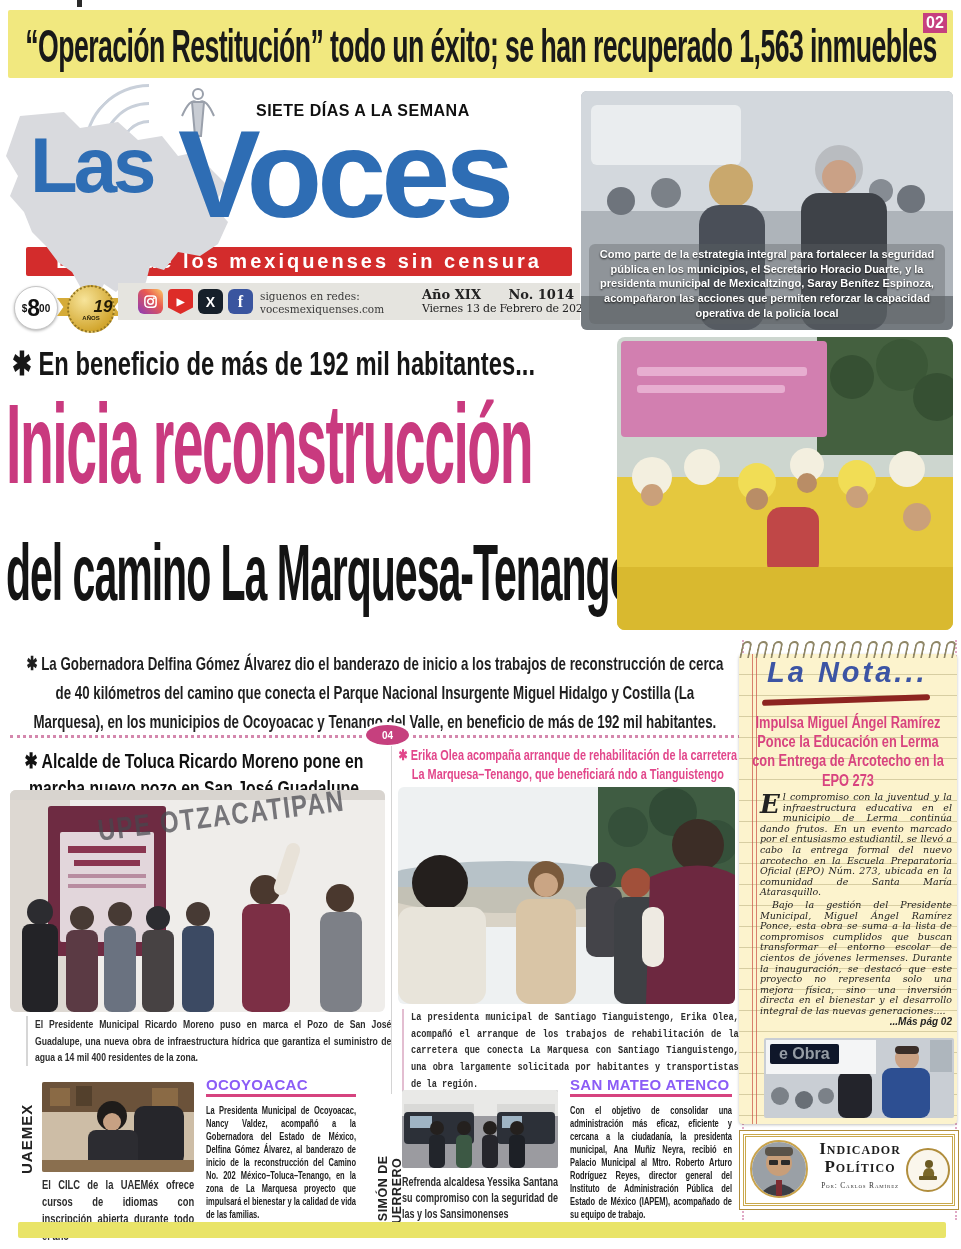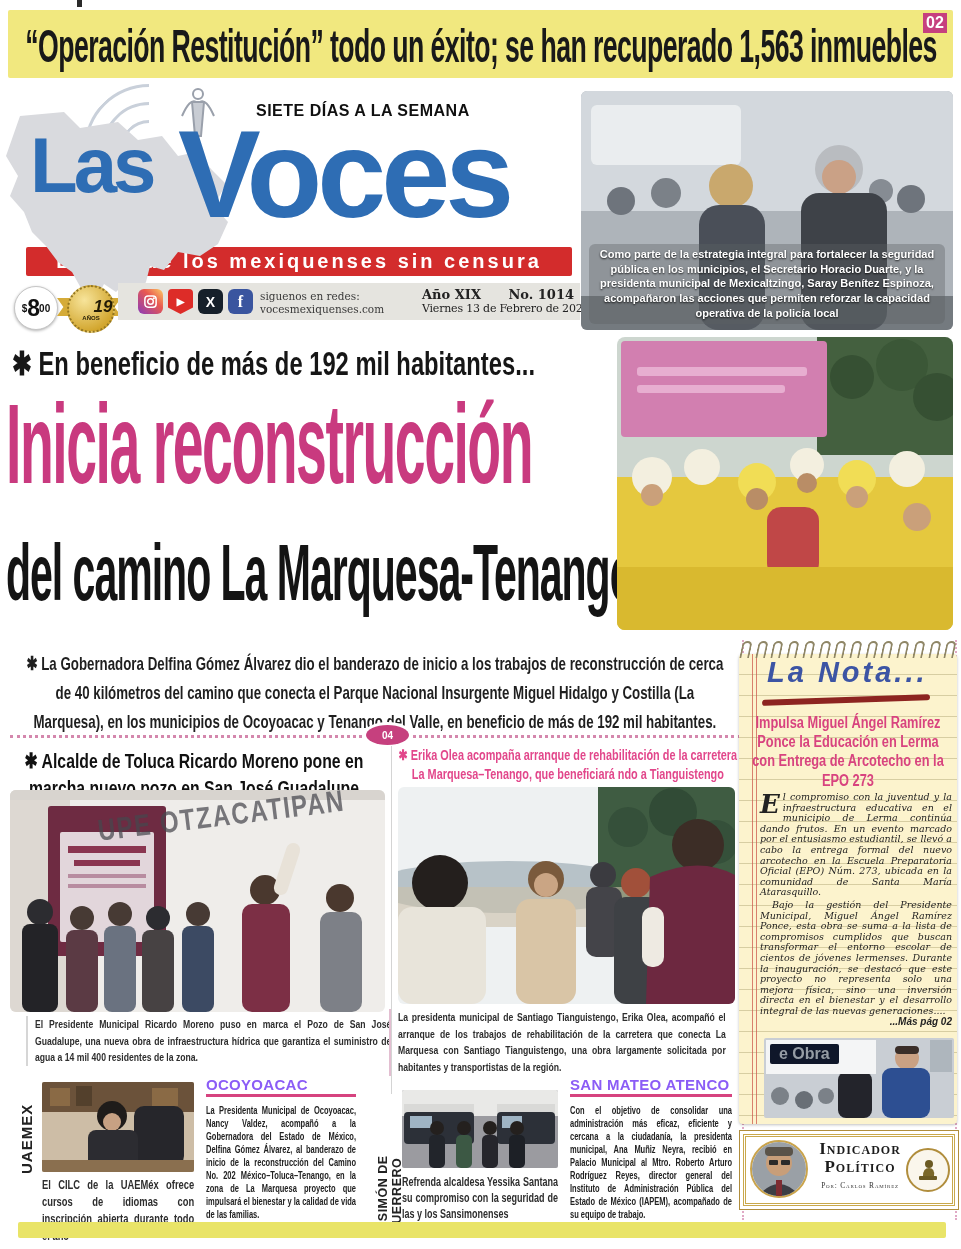--- a/index.html
+++ b/index.html
@@ -336,21 +336,21 @@
         <rect x="216" y="110" width="46" height="107" rx="12" fill="#3e4145"></rect>
       <circle cx="300" cy="58" r="26" fill="#3c2d26"></circle>
       <path d="M252 90 Q300 68 337 88 L337 217 L248 217 Z" fill="#6d2840"></path>
       <rect x="244" y="120" width="22" height="60" rx="10" fill="#eeeae2"></rect>
     </svg>
   </div>
 
   <div class="abs capline" style="left:26px;top:1016px;width:356px;">
     <span class="sq cap-in" style="width:475px;transform:scaleX(.75);font-size:11.5px;">El Presidente Municipal Ricardo Moreno puso en marca el Pozo de San José Guadalupe, una nueva obra de infraestructura hídrica que garantiza el suministro de agua a 14 mil 400 residentes de la zona.</span>
   </div>
-  <div class="abs capline" style="left:389px;top:1009px;width:330px;border-left-color:#e3bed1;">
+  <div class="abs capline" style="left:402px;top:1009px;width:330px;border-left-color:#e3bed1;font-family:Liberation Mono, monospace;">
     <span class="sq cap-in" style="width:437px;transform:scaleX(.75);font-size:11.5px;">La presidenta municipal de Santiago Tianguistengo, Erika Olea, acompañó el arranque de los trabajos de rehabilitación de la carretera que conecta La Marquesa con Santiago Tianguistengo, una obra largamente solicitada por habitantes y transportistas de la región.</span>
   </div>
 
   <div class="abs vlabel" style="left:18px;top:1096px;height:86px;font-size:15px;letter-spacing:1px;">UAEMEX</div>
 
   <div class="abs photo" style="left:42px;top:1082px;width:152px;height:90px;border-radius:2px;">
     <svg width="152" height="90" viewBox="0 0 152 90">
       <rect width="152" height="90" fill="#cdbda6"></rect>
       <rect width="152" height="30" fill="#6b523a"></rect>
       <rect x="8" y="6" width="20" height="18" fill="#8a6a45"></rect>

